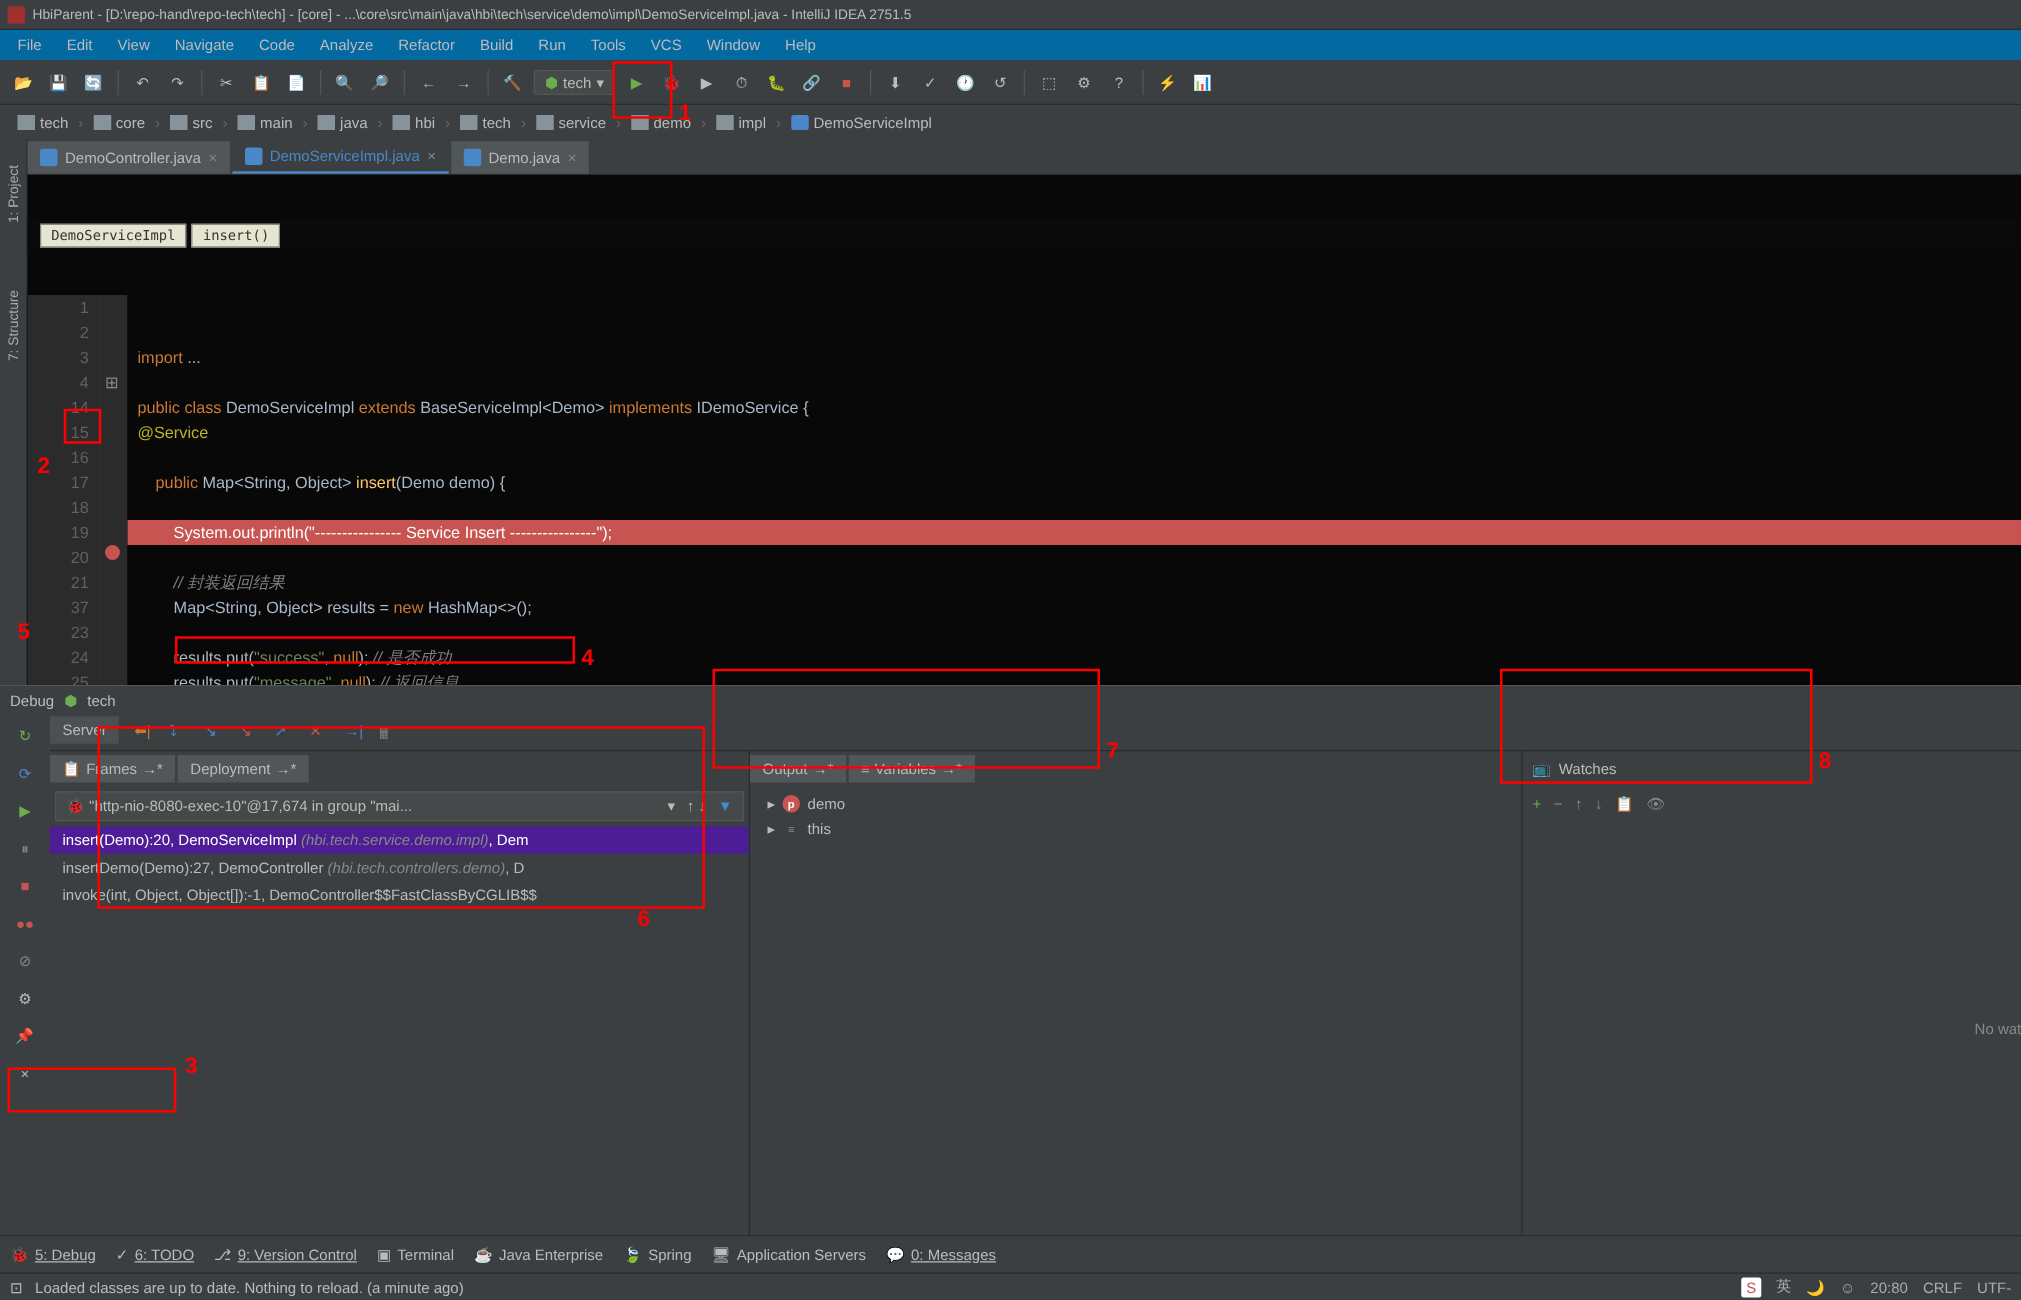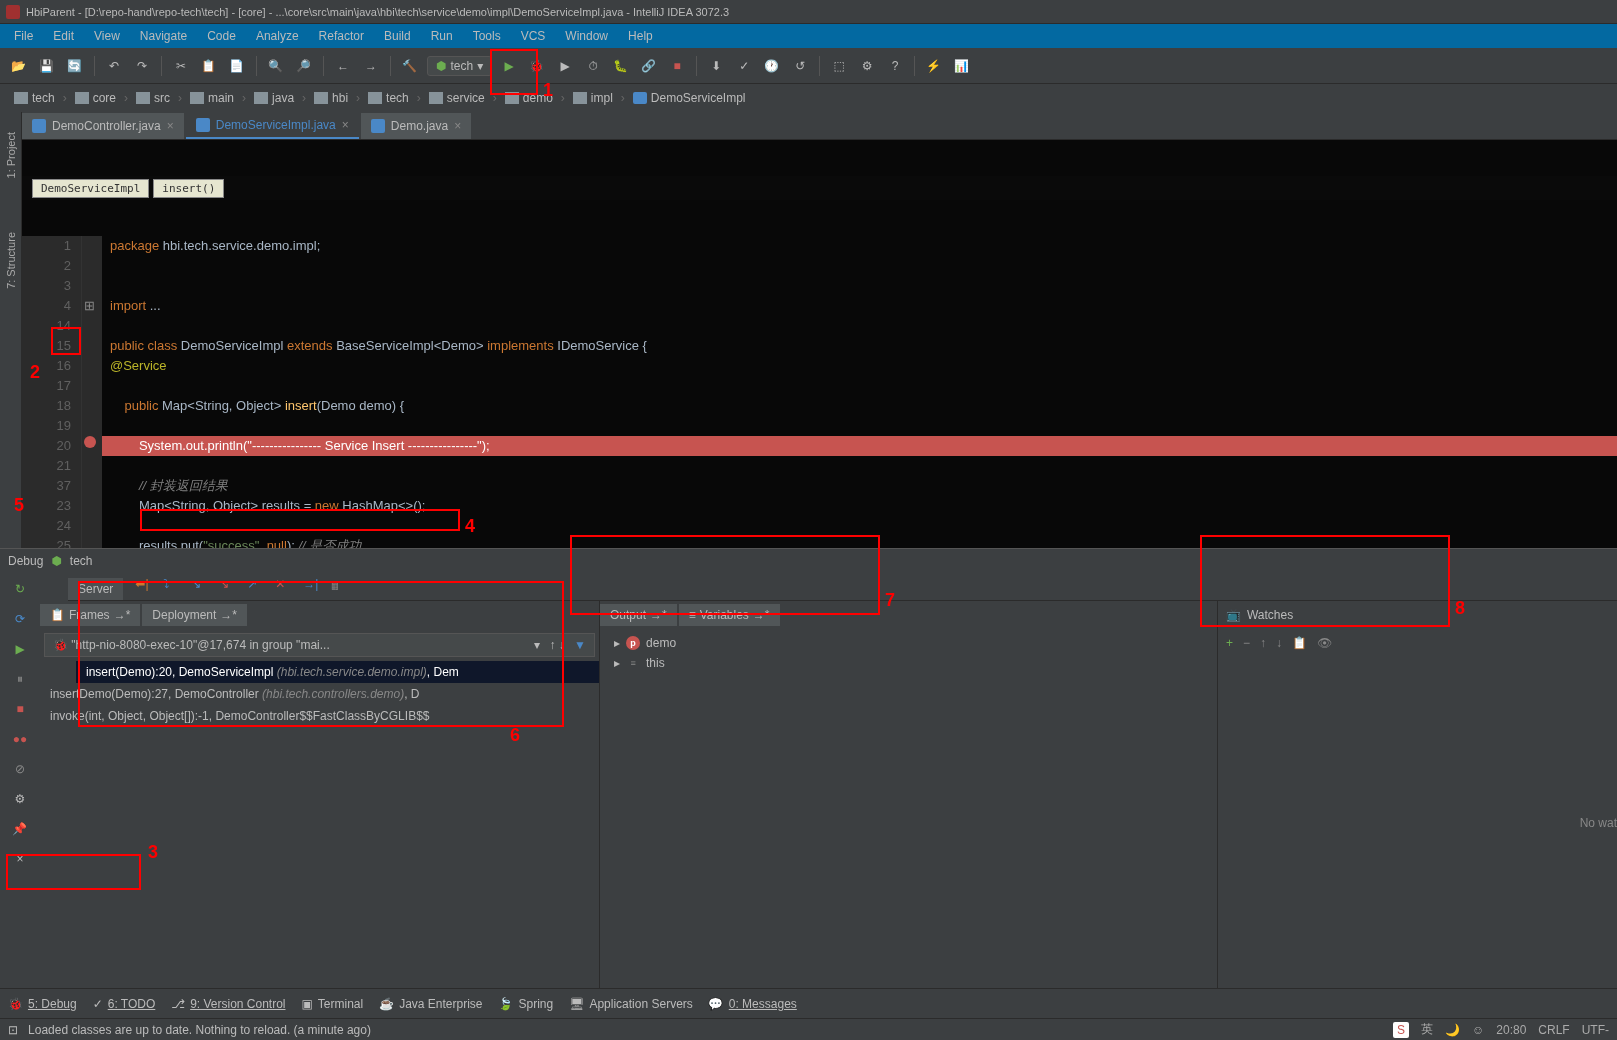--- a/index.html
+++ b/index.html
@@ -50,32 +50,32 @@
 .c-com { color: #808080; font-style: italic; }
 .c-ann { color: #bbb529; }
 .c-fn { color: #ffc66d; }
 .c-pl { color: #a9b7c6; }
 .debug-tool { height: 440px; background: #3c3f41; border-top: 1px solid #555; display: flex; flex-direction: column; }
 .debug-header { height: 24px; display: flex; align-items: center; padding: 0 8px; gap: 8px; background: #3c3f41; }
 .debug-body { flex: 1; display: flex; }
 .debug-left-btns { width: 40px; display: flex; flex-direction: column; align-items: center; padding: 6px 0; gap: 10px; }
 .debug-btn { width: 20px; height: 20px; cursor: pointer; display: flex; align-items: center; justify-content: center; }
 .debug-main { flex: 1; display: flex; flex-direction: column; }
-.debug-tabs-row { height: 28px; display: flex; align-items: flex-end; background: #3c3f41; border-bottom: 1px solid #2b2b2b; margin-left: 28px; }
+.debug-tabs-row { height: 28px; display: flex; align-items: flex-start; background: #3c3f41; border-bottom: 1px solid #2b2b2b; }
 .debug-tab { padding: 4px 10px; cursor: pointer; background: #4c5052; margin-right: 2px; display: flex; align-items: center; gap: 4px; }
 .debug-step-toolbar { display: flex; gap: 10px; padding: 0 10px; align-items: center; height: 28px; }
 .step-btn { width: 18px; height: 18px; cursor: pointer; }
 .debug-panels { flex: 1; display: flex; }
 .frames-panel { width: 560px; display: flex; flex-direction: column; border-right: 1px solid #2b2b2b; }
 .frames-tabs { height: 28px; display: flex; align-items: center; }
 .frames-tab { padding: 4px 10px; background: #515658; margin-right: 2px; display: flex; align-items: center; gap: 4px; }
 .thread-dropdown { margin: 4px; padding: 4px 8px; background: #45494a; border: 1px solid #555; display: flex; align-items: center; justify-content: space-between; }
 .stack-list { flex: 1; overflow: auto; }
 .stack-item { padding: 4px 10px; cursor: pointer; white-space: nowrap; overflow: hidden; }
-.stack-item.selected { background: #0f172a; color: #fff; margin-left: 36px; }
+.stack-item.selected { background: #4c1d95; color: #fff; }
 .stack-pkg { color: #888; font-style: italic; }
 .vars-panel { flex: 1; display: flex; flex-direction: column; }
 .vars-tabs { height: 28px; display: flex; align-items: center; }
 .vars-tab { padding: 4px 10px; background: #515658; margin-right: 2px; display: flex; align-items: center; gap: 4px; }
 .vars-list { flex: 1; padding: 4px; }
 .var-item { padding: 3px 10px; display: flex; align-items: center; gap: 6px; cursor: pointer; }
 .var-icon { width: 14px; height: 14px; border-radius: 50%; display: inline-flex; align-items: center; justify-content: center; font-size: 9px; font-weight: bold; }
 .var-icon.p { background: #c75450; color: #fff; }
 .var-icon.eq { color: #888; }
 .watches-panel { width: 400px; display: flex; flex-direction: column; border-left: 1px solid #2b2b2b; }
@@ -86,21 +86,21 @@
 .btool-item { display: flex; align-items: center; gap: 5px; cursor: pointer; color: #bbb; }
 .statusbar { height: 22px; background: #3c3f41; display: flex; align-items: center; padding: 0 8px; justify-content: space-between; border-top: 1px solid #2b2b2b; }
 .status-left { display: flex; gap: 10px; align-items: center; }
 .status-right { display: flex; gap: 12px; align-items: center; color: #aaa; }
 </style>
 </head>
 <body>
 
 <div class="titlebar">
   <div class="titlebar-icon"></div>
-  <div class="titlebar-text">HbiParent - [D:\repo-hand\repo-tech\tech] - [core] - ...\core\src\main\java\hbi\tech\service\demo\impl\DemoServiceImpl.java - IntelliJ IDEA 3072.3</div>
+  <div class="titlebar-text">HbiParent - [D:\repo-hand\repo-tech\tech] - [core] - ...\core\src\main\java\hbi\tech\service\demo\impl\DemoServiceImpl.java - IntelliJ IDEA 2751.5</div>
 </div>
 
 <div class="menubar">
   <div class="menu-item">File</div>
   <div class="menu-item">Edit</div>
   <div class="menu-item">View</div>
   <div class="menu-item">Navigate</div>
   <div class="menu-item">Code</div>
   <div class="menu-item">Analyze</div>
   <div class="menu-item">Refactor</div>
@@ -260,21 +260,20 @@
           <div>24</div>
           <div>25</div>
         <div>26</div>
           <div>27</div>
       </div>
       <div class="gutter-extra">
         <div style="position:absolute;top:200px;left:2px;width:12px;height:12px;background:#c75450;border-radius:50%"></div>
         <div style="position:absolute;top:62px;left:2px;color:#888">⊞</div>
       </div>
       <div class="code-lines">
-        <div class="code-line"><span class="c-kw">package</span><span class="c-pl"> hbi.tech.service.demo.impl;</span></div>
         <div class="code-line"></div>
         <div class="code-line"></div>
         <div class="code-line"><span class="c-kw">import</span><span class="c-pl"> ...</span></div>
         <div class="code-line"></div>
         <div class="code-line"><span class="c-kw">public class </span><span class="c-cls">DemoServiceImpl </span><span class="c-kw">extends </span><span class="c-cls">BaseServiceImpl&lt;Demo&gt; </span><span class="c-kw">implements </span><span class="c-cls">IDemoService {</span></div>
         <div class="code-line"><span class="c-ann">@Service</span></div>
         <div class="code-line"></div>
         <div class="code-line"><span class="c-kw">    public </span><span class="c-cls">Map&lt;String, Object&gt; </span><span class="c-fn">insert</span><span class="c-cls">(Demo demo) {</span></div>
         <div class="code-line"></div>
         <div class="code-line hl"><span>        System.out.println(</span><span>"---------------- Service Insert ----------------"</span><span>);</span></div>

